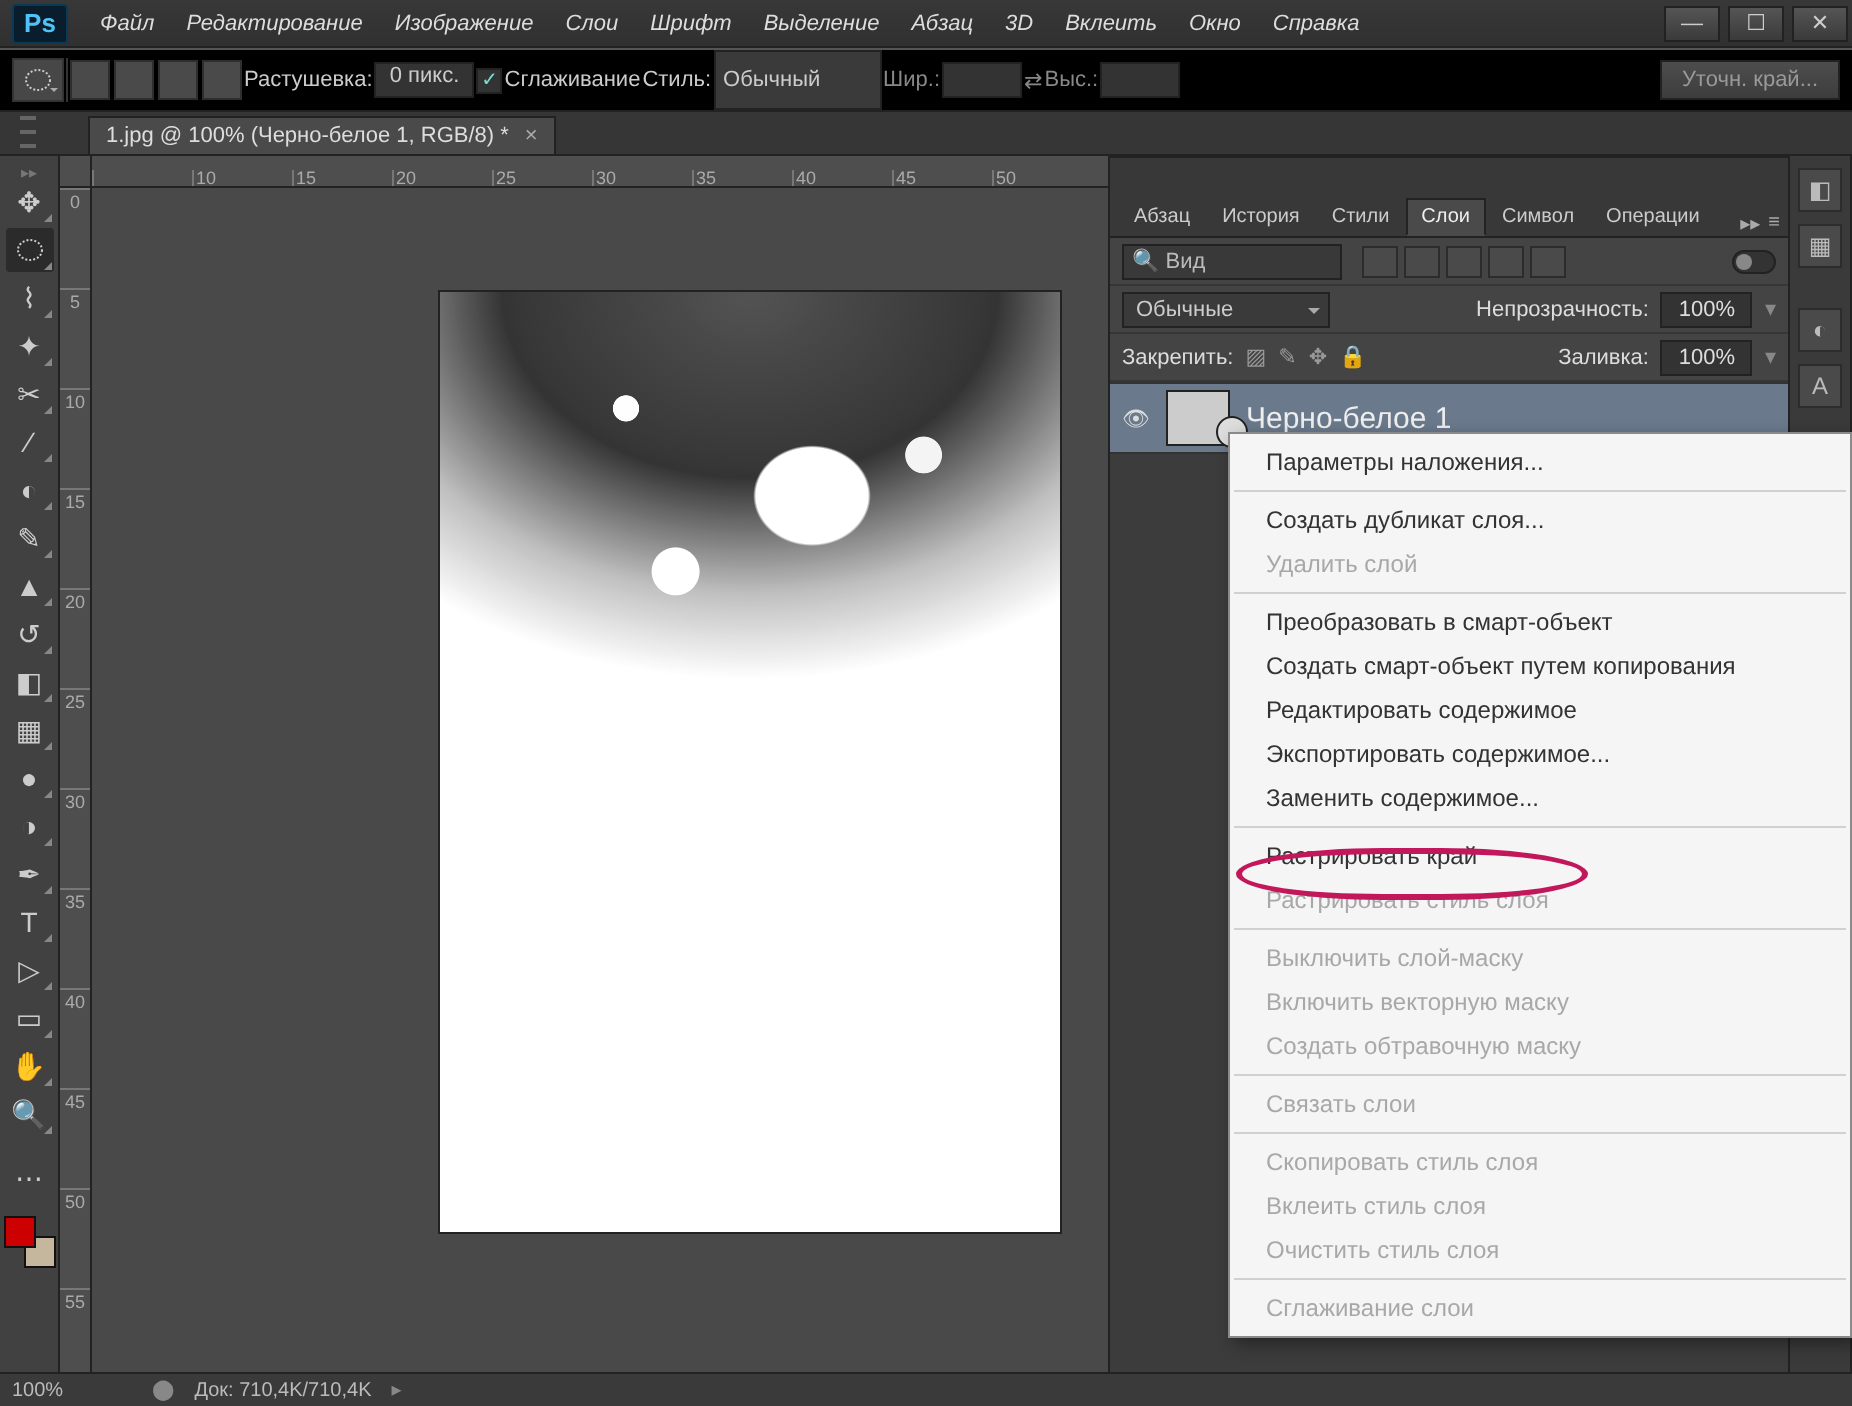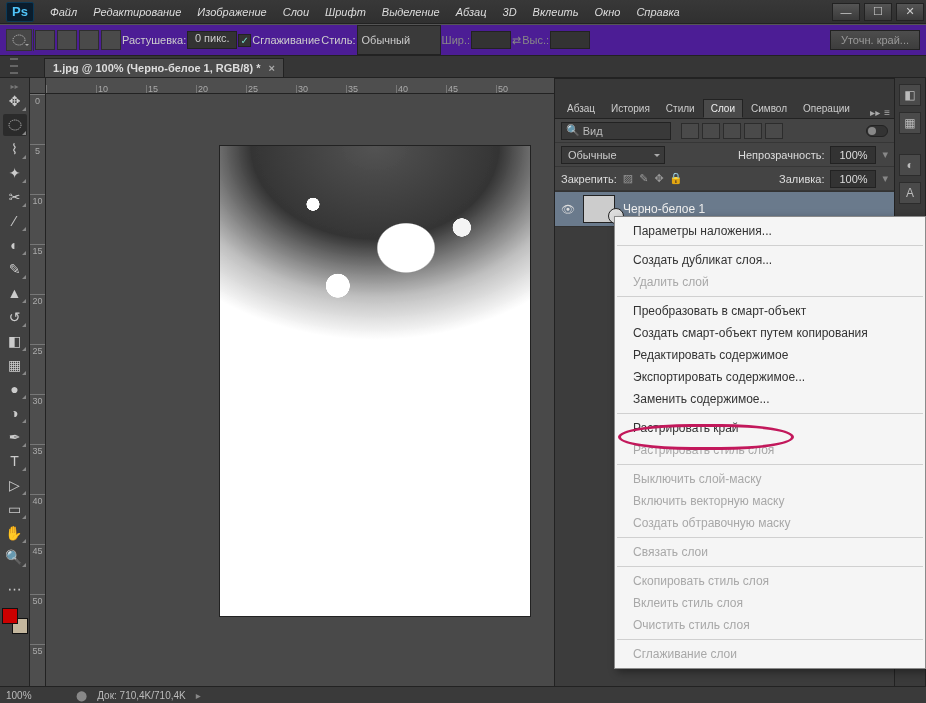--- a/index.html
+++ b/index.html
@@ -7,33 +7,33 @@
 
 
 .titlebar { height: 24px; background: linear-gradient(#383838,#303030); display: flex; align-items: center; border-bottom: 1px solid #222; }
 .ps-logo { width: 28px; height: 20px; margin: 0 8px 0 6px; background: #0a1d2d; border: 1px solid #0b3a58; color: #4fc3f7; font-weight: bold; font-size: 13px; display: flex; align-items:center; justify-content:center; border-radius:2px; }
 .menu { display: flex; gap: 0; }
 .menu-item { padding: 0 8px; line-height: 24px; color: #ddd; cursor: default; font-style: italic; }
 .win-buttons { margin-left: auto; display: flex; }
 .win-btn { width: 28px; height: 18px; margin: 0 2px; background: linear-gradient(#555,#3a3a3a); border: 1px solid #222; color: #ccc; display:flex; align-items:center; justify-content:center; font-size: 11px; }
 
 
-.optbar { height: 32px; background: #4c1d95; border-top: 1px solid #555; border-bottom: 1px solid #222; display:flex; align-items:center; padding: 0 6px; gap: 1px; }
+.optbar { height: 32px; background: #000000; border-top: 1px solid #555; border-bottom: 1px solid #222; display:flex; align-items:center; padding: 0 6px; gap: 1px; }
 .opt-dd { width: 26px; height: 22px; background:#474747; border:1px solid #333; display:flex; align-items:center; justify-content:center; position:relative; }
 .opt-dd::after { content:""; position:absolute; right:2px; bottom:2px; border:2px solid transparent; border-top-color:#aaa; }
 .opt-icon-row { display:flex; gap:2px; }
 .opt-icon { width:20px; height:20px; border:1px solid #2e2e2e; background:#4a4a4a; }
 .opt-label { color:#ccc; }
 .opt-input { width: 50px; height:18px; background:#333; border:1px solid #222; color:#ccc; padding:0 4px; font-size:11px; text-align:center; }
 .opt-check { width:13px; height:13px; background:#333; border:1px solid #222; display:inline-flex; align-items:center; justify-content:center; color:#7dc; font-size:10px; }
 .opt-select { background:#3a3a3a; border:1px solid #222; color:#ccc; height:30px; font-size:11px; padding: 0 16px 0 4px; position:relative; display:inline-flex; align-items:center; }
 .opt-btn { background:linear-gradient(#4d4d4d,#3d3d3d); border:1px solid #222; color:#999; height:20px; padding:0 10px; font-size:11px; }
 
 
-.doctab-row { height: 22px; background:#363636; display:flex; align-items:flex-end; padding-left: 44px; border-bottom:1px solid #222;font-weight:bold; }
+.doctab-row { height: 22px; background:#363636; display:flex; align-items:flex-end; padding-left: 44px; border-bottom:1px solid #222; }
 .doctab-handle { position:absolute; left:10px; top:58px; width:8px; height:16px; display:flex; flex-direction:column; justify-content:space-between; }
 .doctab-handle i { display:block; height:2px; background:#666; }
 .doctab { background:#4a4a4a; border:1px solid #222; border-bottom:none; padding: 3px 8px; font-size:11px; color:#ddd; display:flex; align-items:center; gap:8px; }
 .doctab .x { color:#aaa; }
 
 
 .workarea { position:absolute; left:0; top:78px; right:0; bottom:17px; display:flex; }
 
 
 .toolbox { width: 30px; background:#414141; border-right:1px solid #222; display:flex; flex-direction:column; align-items:center; padding-top:4px; gap:2px; }
@@ -84,21 +84,21 @@
 .fi { width:18px; height:16px; background:#4a4a4a; border:1px solid #2c2c2c; }
 .panel-dd { background:#3a3a3a; border:1px solid #222; color:#ccc; height:18px; padding: 0 18px 0 6px; display:inline-flex; align-items:center; position:relative; font-size:11px; }
 .panel-dd::after { content:""; position:absolute; right:4px; top:7px; border:3px solid transparent; border-top-color:#aaa; }
 .pct-box { width:46px; height:18px; background:#333; border:1px solid #222; color:#ddd; text-align:center; font-size:11px; display:inline-flex; align-items:center; justify-content:center; }
 .lock-icons { display:flex; gap:6px; color:#999; }
 .layer-list { background:#3d3d3d; }
 .layer-row { display:flex; align-items:center; height:36px; background:#6a7a8c; border-top:1px solid #333; border-bottom:1px solid #333; padding:0 6px; gap:8px; }
 .eye { width:14px; color:#ddd; }
 .layer-thumb { width:32px; height:28px; background:#ccc; border:1px solid #222; position:relative; }
 .adj-badge { position:absolute; right:-10px; bottom:-2px; width:16px; height:16px; background:#ddd; border:1px solid #222; border-radius:50%; }
-.layer-name { color:#eee; font-size:12px; }
+.layer-name { color:#eee; font-size:15px; }
 .layer-fill { height: 560px; background:#3c3c3c; }
 
 
 .ctx-menu {
   position:absolute; left:614px; top:216px; width:312px; background:#f5f5f5; color:#333;
   border:1px solid #8a8a8a; box-shadow: 3px 3px 8px rgba(0,0,0,.4); z-index:50; padding: 3px 0;
   font-size: 12px;
 }
 .ctx-item { padding: 3px 18px; line-height:16px; }
 .ctx-item.disabled { color:#a8a8a8; }

